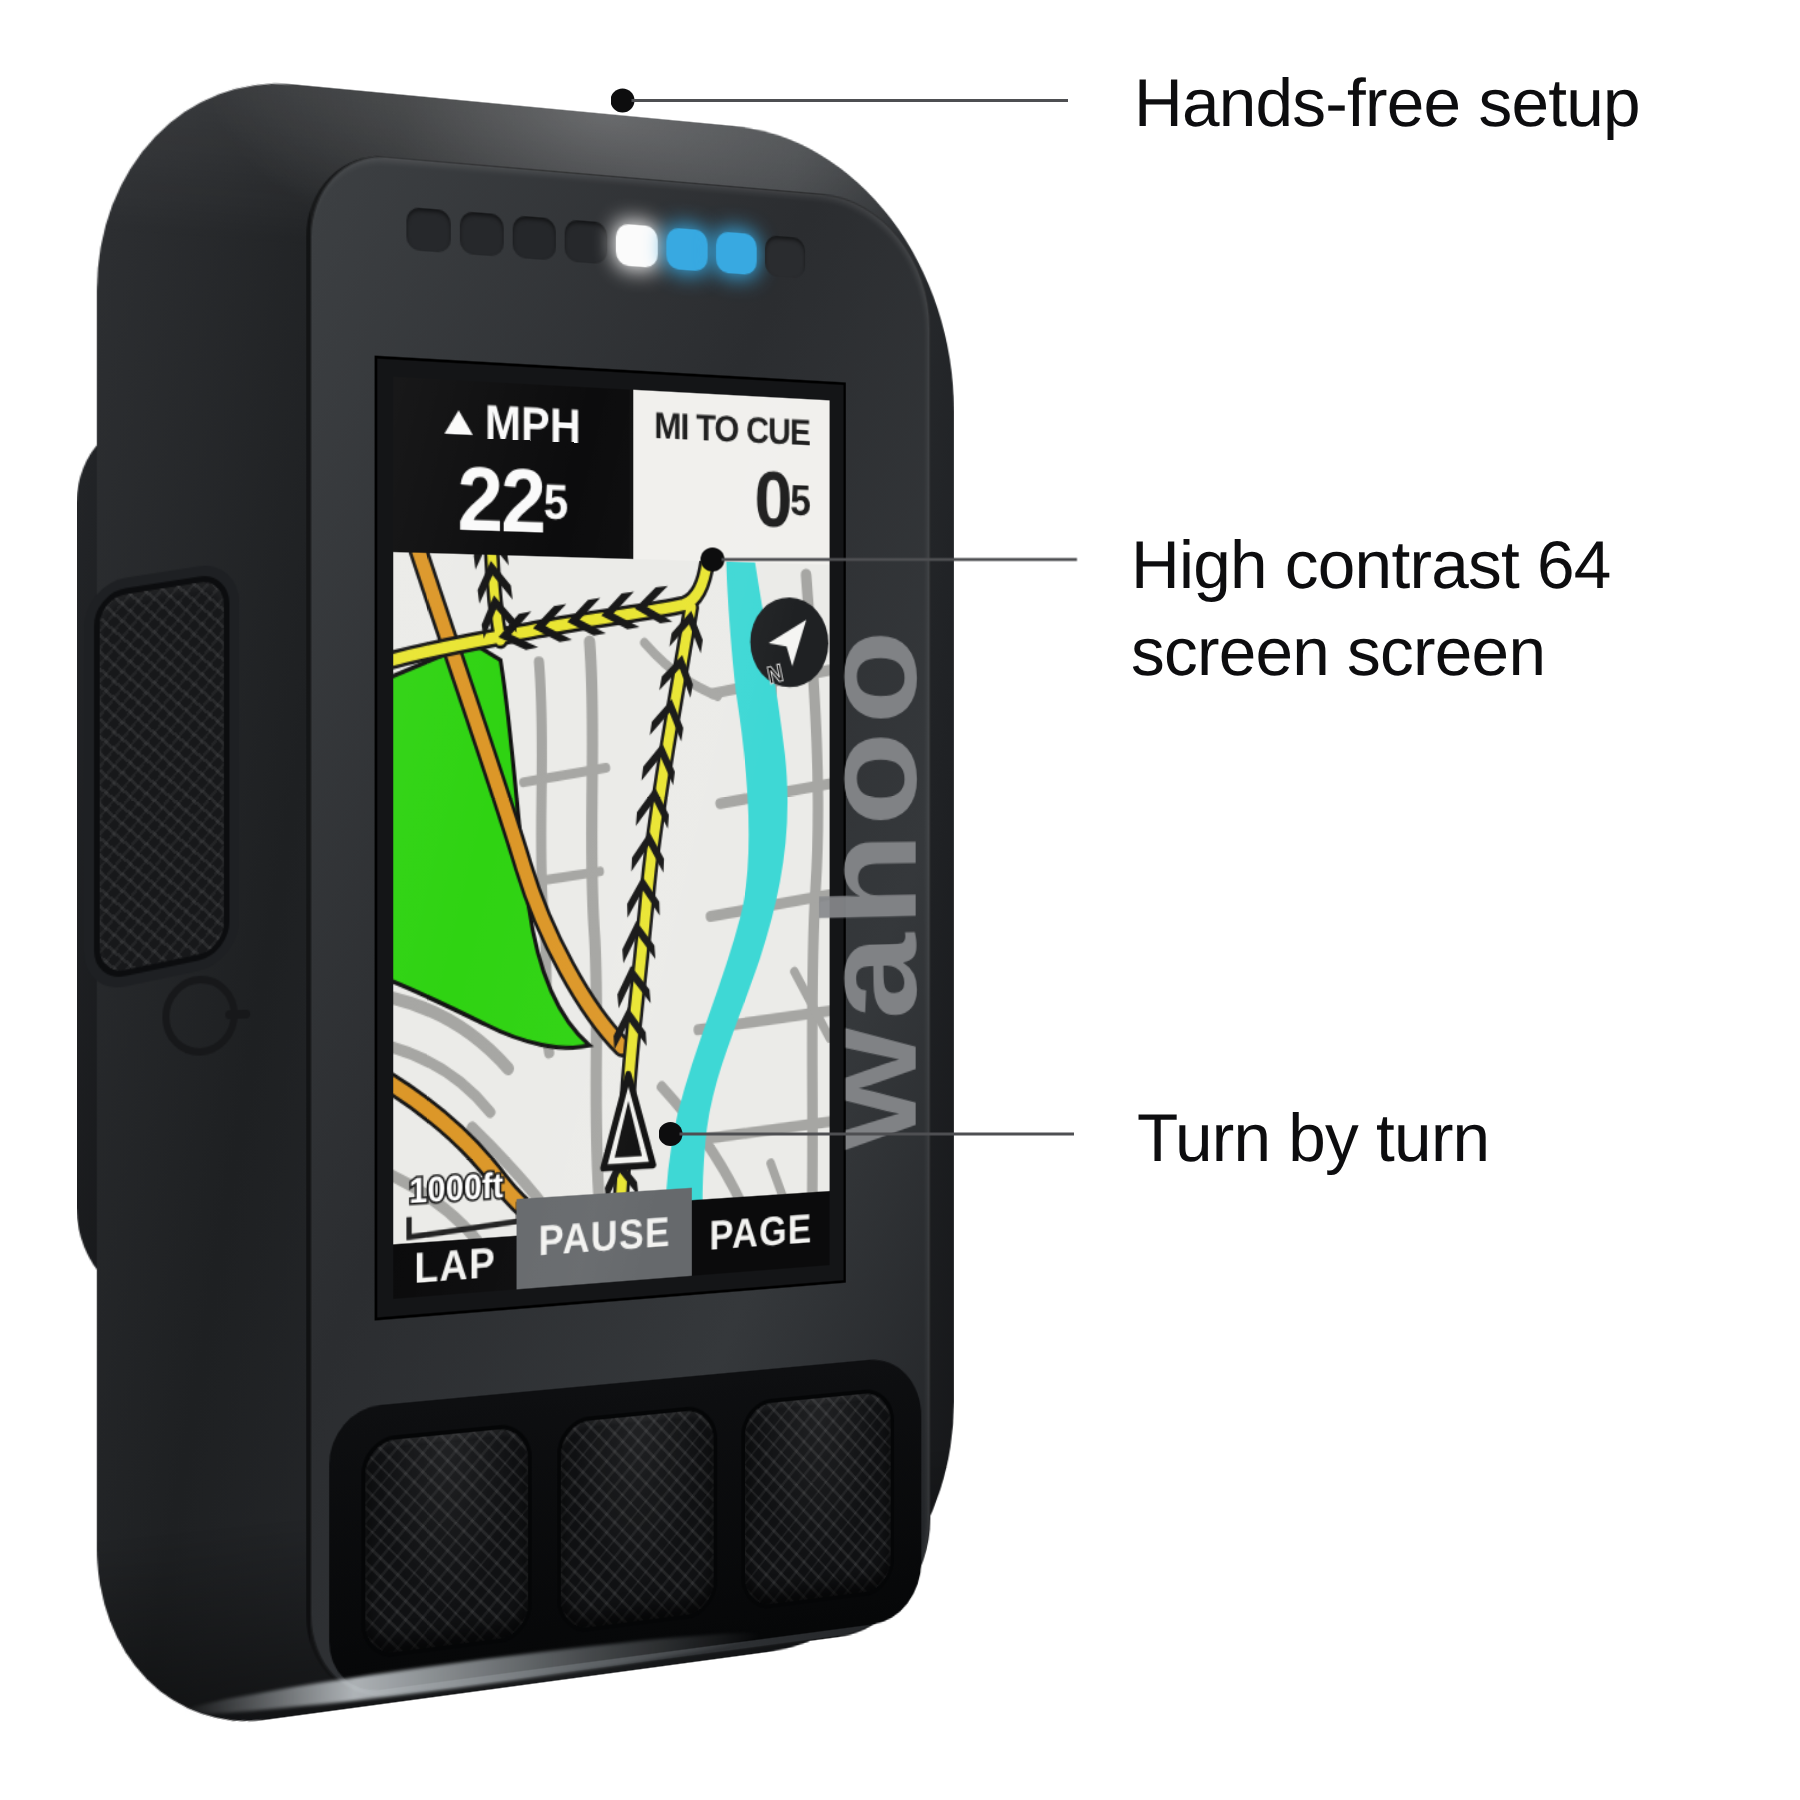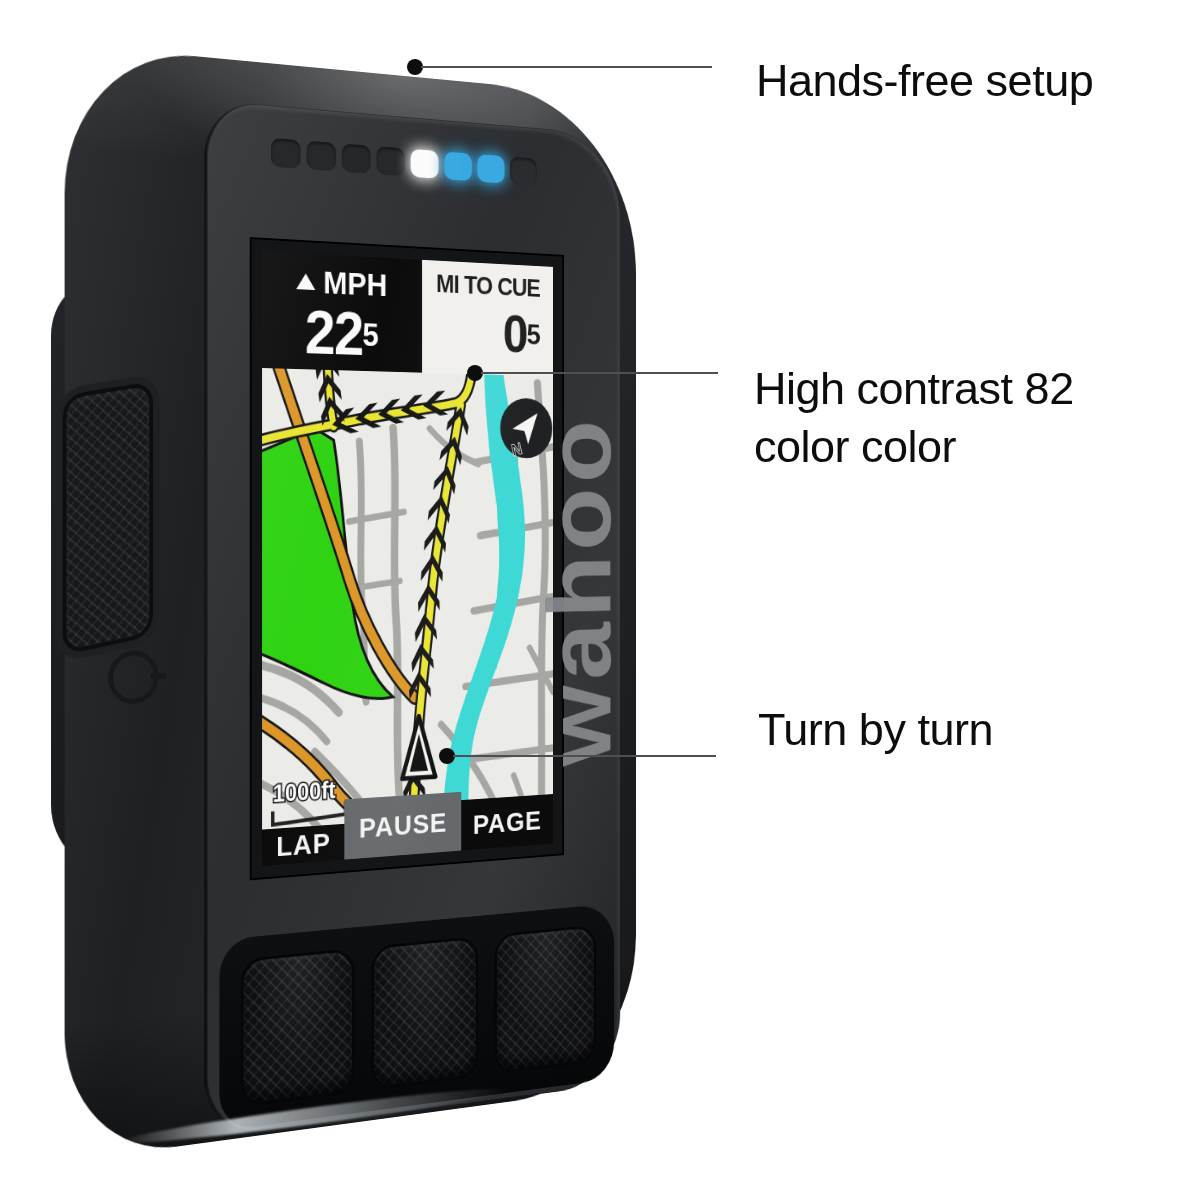--- a/index.html
+++ b/index.html
@@ -109,21 +109,21 @@
   }
   .brand{
     position:absolute;left:545px;top:772px;width:524px;
     transform:rotate(-90deg);transform-origin:0 0;
     font-size:116px;font-weight:bold;color:#87898c;letter-spacing:5px;opacity:.92;
   }
 
   
   .dot{position:absolute;width:16px;height:16px;border-radius:50%;background:#0d0d0e;z-index:10;}
   .lline{position:absolute;height:2px;background:#4e4f52;z-index:10;}
-  .ann{position:absolute;font-size:45px;color:#0d0d0f;line-height:1.28;letter-spacing:-.5px;z-index:10;margin-top:12px;}
+  .ann{position:absolute;font-size:45px;color:#0d0d0f;line-height:1.28;letter-spacing:-.5px;z-index:10;}
   .ann .l2{display:block;}
   .ann-nav .l2{padding-left:13px;}
 </style>
 </head>
 <body>
 
 <div class="stage">
 
   <div class="device">
     <div class="body-left"></div>
@@ -270,23 +270,23 @@
 
   <div class="dot" style="left:407px;top:59px;"></div>
   <div class="lline" style="left:421px;top:66px;width:291px;"></div>
   <div class="ann" style="left:756px;top:40px;">
     <span>Hands-free setup</span>
   </div>
 
   <div class="dot" style="left:467px;top:365px;"></div>
   <div class="lline" style="left:481px;top:372px;width:237px;"></div>
   <div class="ann" style="left:754px;top:348px;">
-    <span>High contrast 82</span>
-    <span class="l2">color color</span>
+    <span>High contrast 64</span>
+    <span class="l2">screen screen</span>
   </div>
 
   <div class="dot" style="left:439px;top:748px;"></div>
   <div class="lline" style="left:453px;top:755px;width:263px;"></div>
-  <div class="ann ann-nav" style="left:758px;top:689px;">
+  <div class="ann ann-nav" style="left:758px;top:730px;">
     <span>Turn by turn</span>
   </div>
 
 </div>
 
 </body></html>

